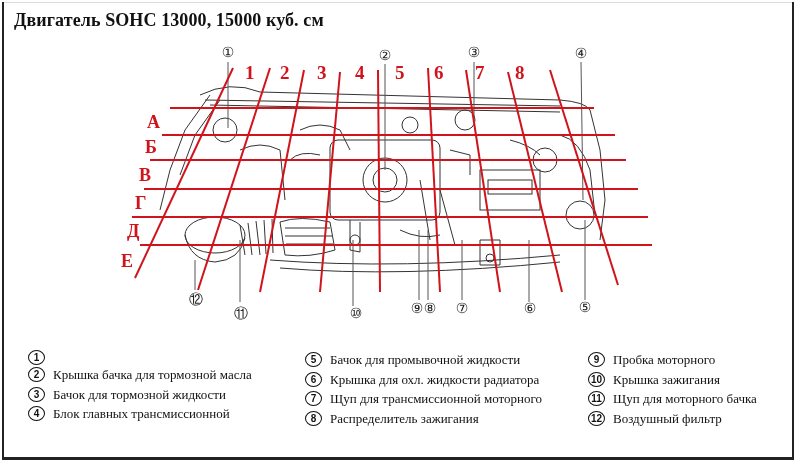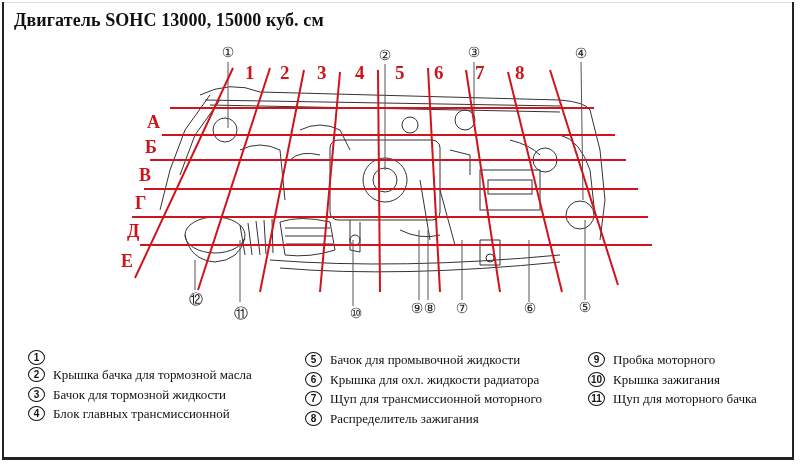--- a/index.html
+++ b/index.html
@@ -194,13 +194,17 @@
     <span>Пробка моторного</span>
   </div>
   <div class="row">
     <span class="num">10</span>
     <span>Крышка зажигания</span>
   </div>
   <div class="row">
     <span class="num">11</span>
     <span>Щуп для моторного бачка</span>
   </div>
+  <div class="row">
+    <span class="num">12</span>
+    <span>Воздушный фильтр</span>
+  </div>
 </div>
 
 </body></html>

